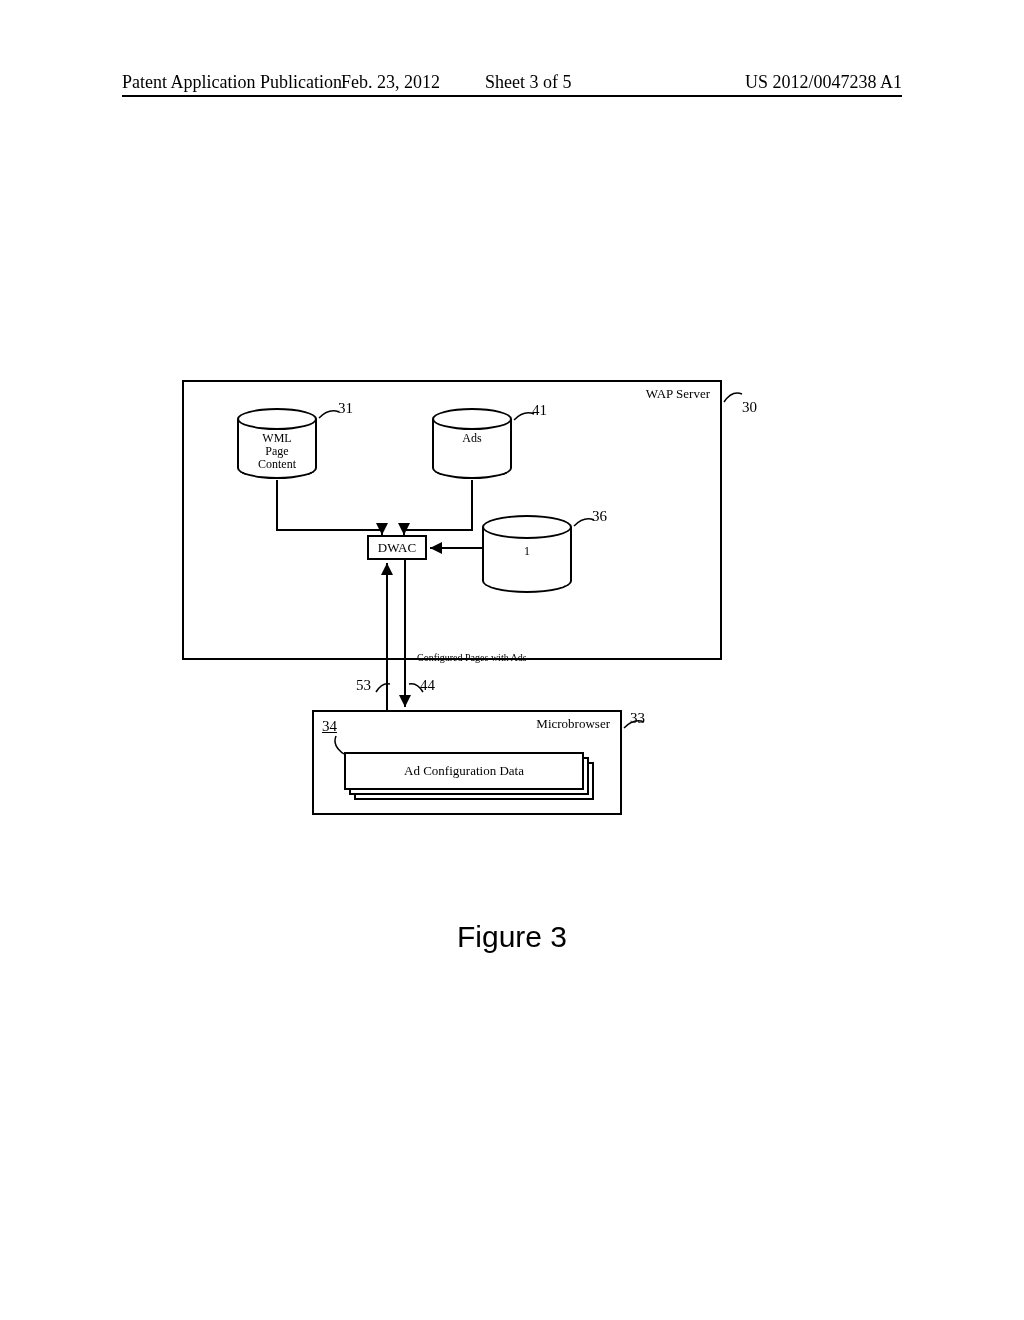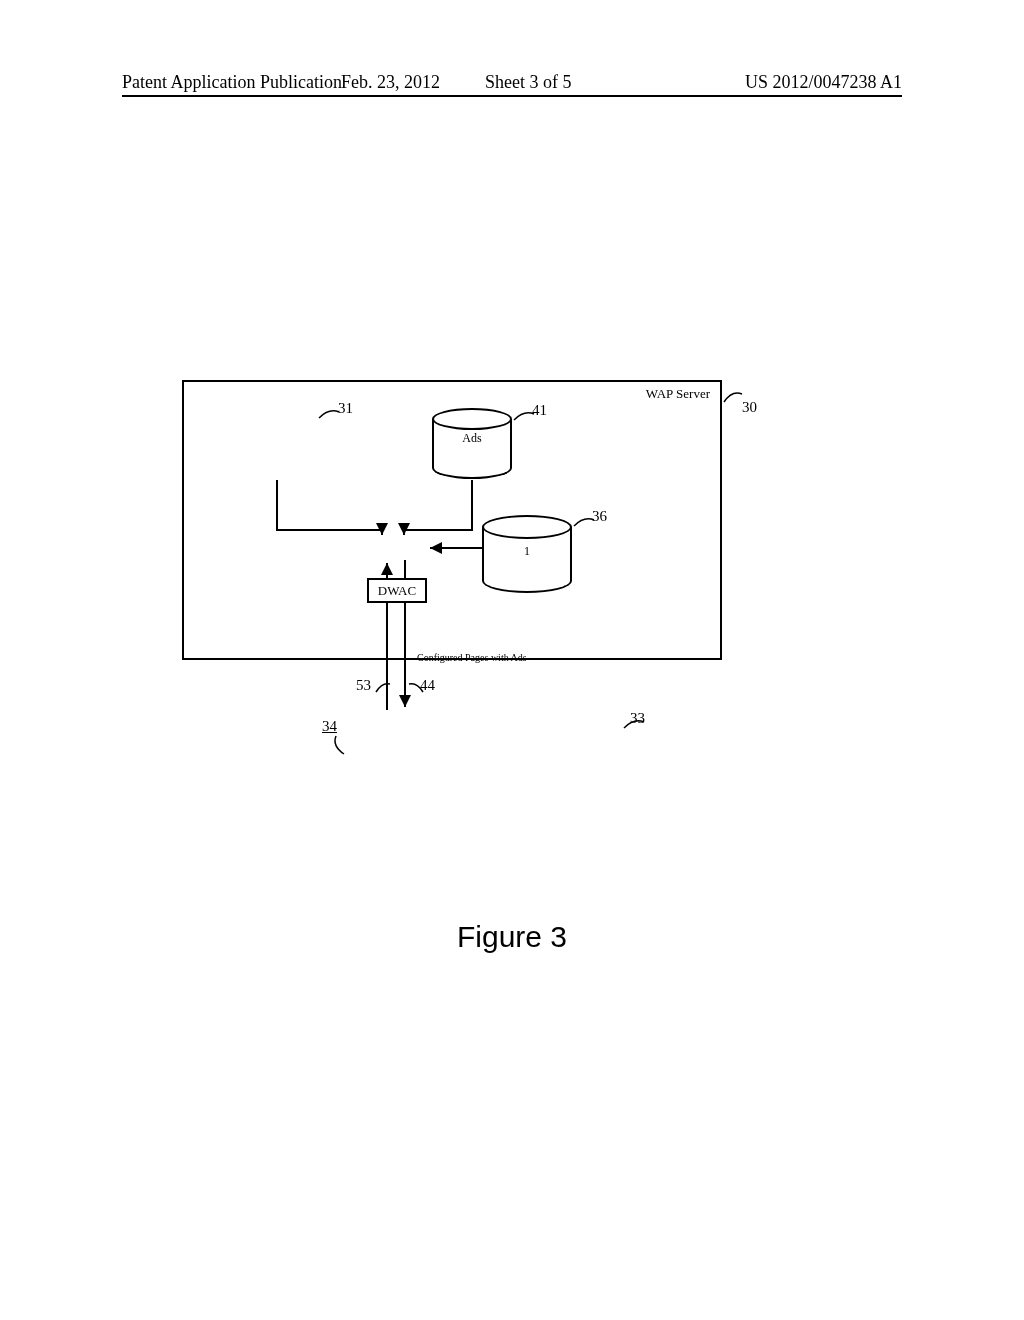--- a/index.html
+++ b/index.html
@@ -99,21 +99,20 @@
   .dwac {
     position: absolute;
     left: 185px; top: 155px;
     width: 60px; height: 25px;
     border: 2px solid #000;
     text-align: center;
     font-size: 13px;
     line-height: 22px;
     background:#fff;
     z-index:5;
-    margin-top:43px;
   }
 
   .micro-box {
     position: absolute;
     left: 130px;
     top: 330px;
     width: 310px;
     height: 105px;
     border: 2px solid #000;
   }
@@ -176,20 +175,27 @@
     <span class="hdr-right">US 2012/0047238 A1</span>
   </div>
 </div>
 
 <div class="diagram">
 
   <div class="wap-box">
     <span class="wap-label">WAP Server</span>
   </div>
 
+  <div class="db db1">
+    <div class="body"></div>
+    <div class="top-ellipse"></div>
+    <div class="txt" style="white-space:pre;">WML
+Page
+Content</div>
+  </div>
 
   <div class="db db2">
     <div class="body"></div>
     <div class="top-ellipse"></div>
     <div class="txt">Ads</div>
   </div>
 
   <div class="db db3">
     <div class="body"></div>
     <div class="top-ellipse"></div>
@@ -248,20 +254,28 @@
       <defs>
           <marker id="ah5" markerWidth="8" markerHeight="8" refX="6" refY="3" orient="auto">
             <path d="M0,0 L6,3 L0,6 Z" fill="#000"></path>
           </marker>
         </defs>
       <line x1="5" y1="0" x2="5" y2="147" stroke="#000" stroke-width="2" marker-end="url(#ah5)"></line>
     </svg>
   </div>
   <span class="msg-label" style="left:235px; top:272px;">Configured Pages with Ads</span>
 
+  <div class="micro-box">
+    <span class="micro-label">Microbrowser</span>
+    <div class="acd-stack">
+      <div class="layer l3"></div>
+      <div class="layer l2"></div>
+      <div class="layer l1">Ad Configuration Data</div>
+    </div>
+  </div>
 
   <span class="ref" style="left:560px; top:3px;margin-top:16px;">30</span>
   <div class="lead" style="left:540px; top:10px;"><svg width="24" height="14">
         <path d="M2,12 Q10,0 20,4" fill="none" stroke="#000" stroke-width="1.5"></path>
       </svg></div>
 
   <span class="ref" style="left:156px; top:20px;">31</span>
   <div class="lead" style="left:135px; top:28px;"><svg width="26" height="14">
         <path d="M2,10 Q12,0 22,4" fill="none" stroke="#000" stroke-width="1.5"></path>
       </svg></div>

